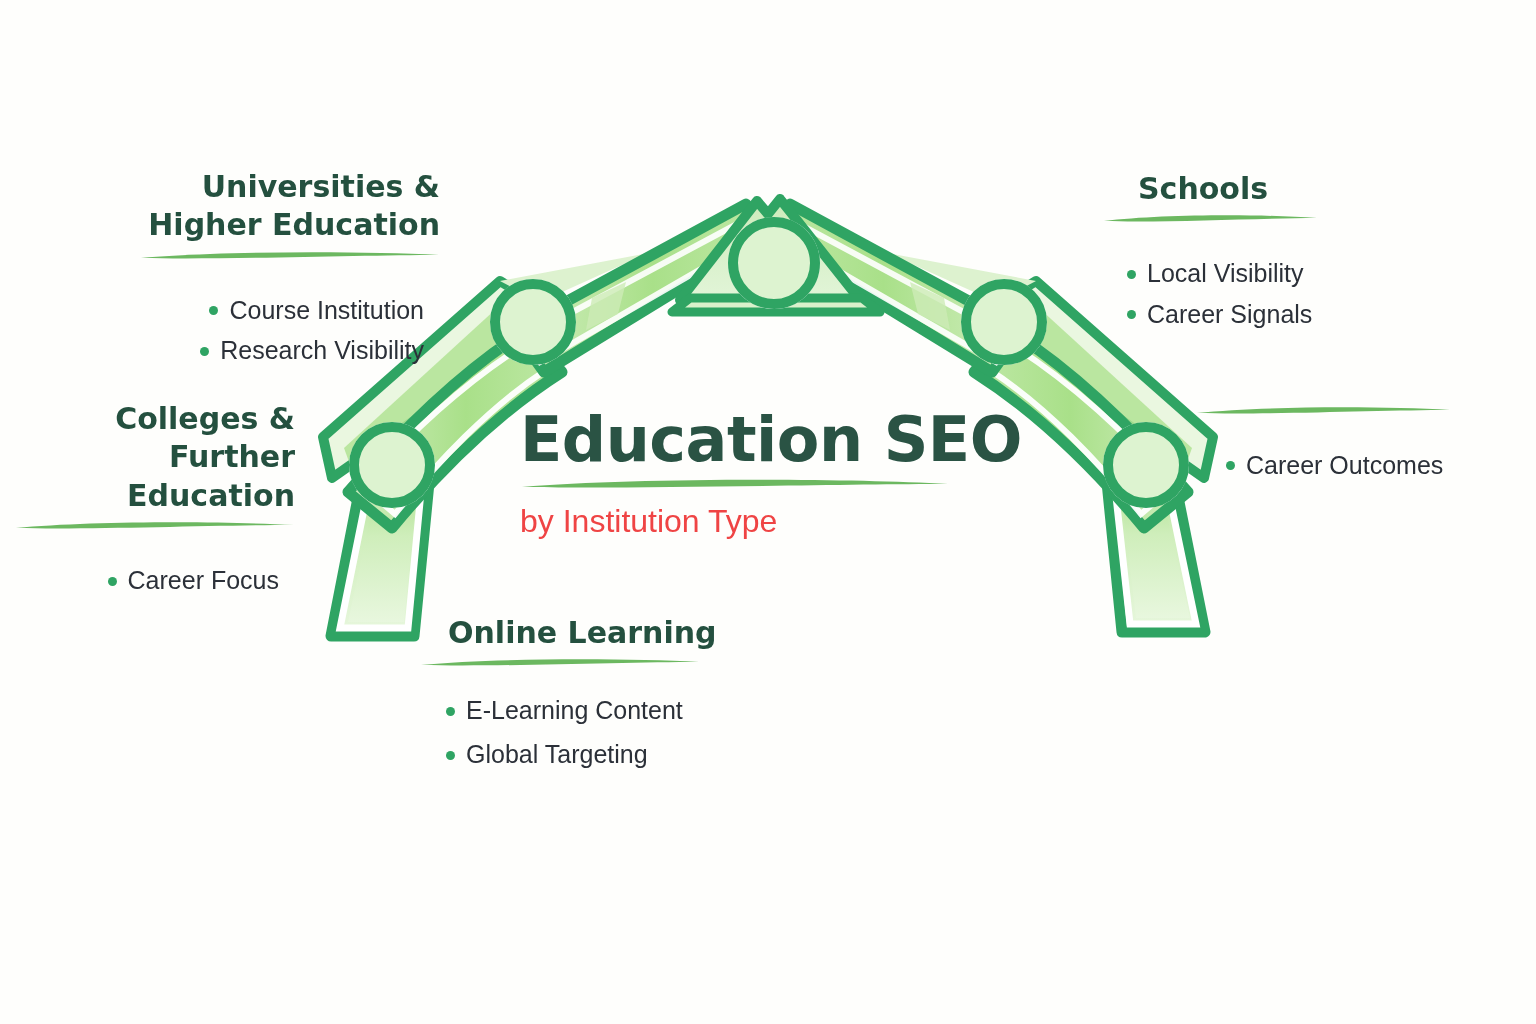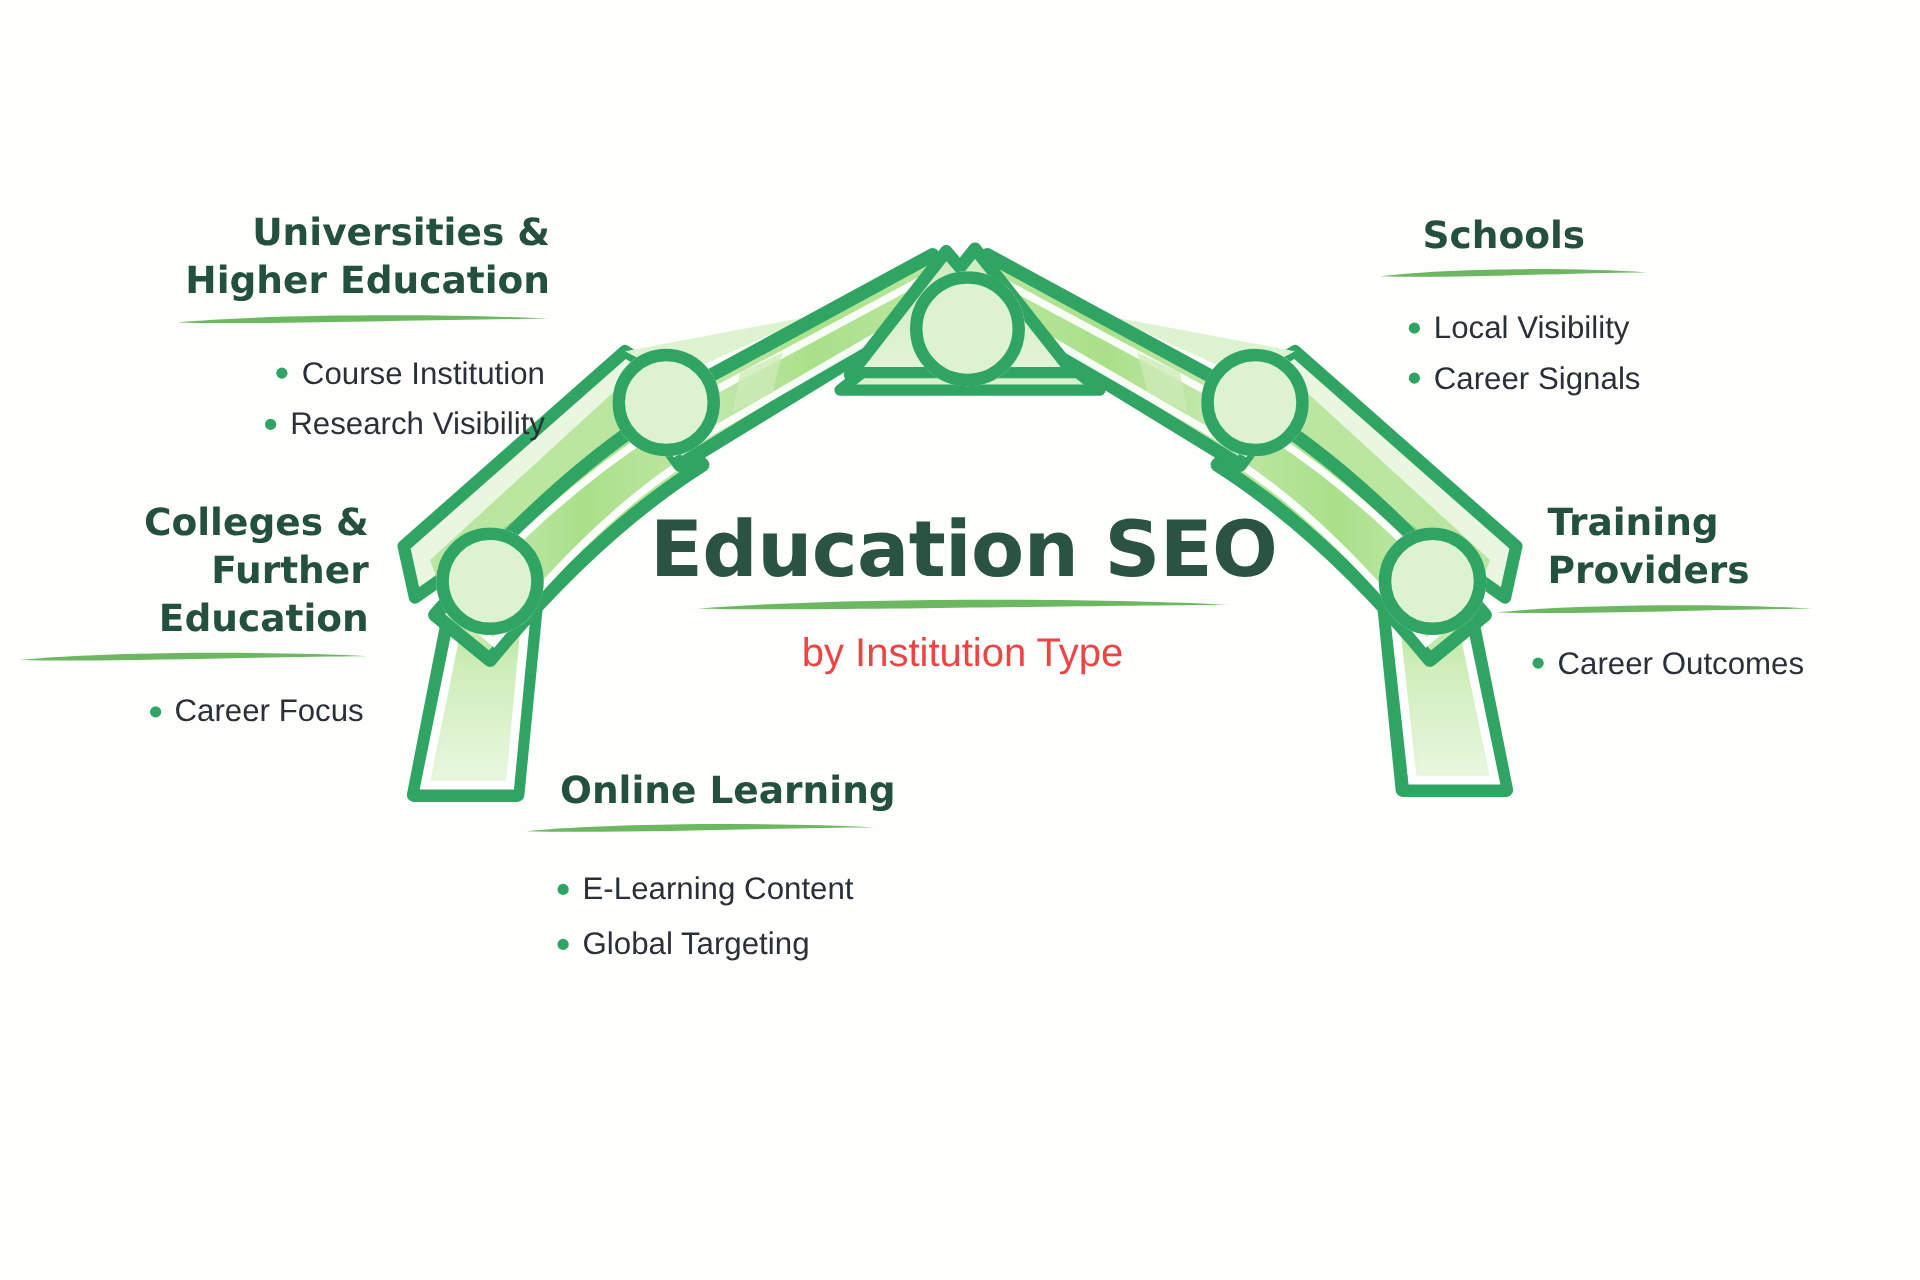--- a/index.html
+++ b/index.html
@@ -28,21 +28,21 @@
     width: 1536px;
     height: 1024px;
   }
 
   
   .center-block {
     position: absolute;
     left: 520px;
     top: 408px;
     width: 500px;
-    text-align: center;
+    text-align: left;
   }
   .center-title {
     font-family: "DejaVu Sans", sans-serif;
     font-weight: bold;
     font-size: 62px;
     line-height: 1.02;
     color: #2a5344;
     letter-spacing: -0.5px;
     white-space: nowrap;
   }
@@ -71,21 +71,21 @@
     line-height: 1.28;
     color: #24503f;
     white-space: pre-line;
   }
   .lg-swoosh {
     height: 11px;
     margin: 5px 0 9px 0;
   }
   .lg-list {
     list-style: none;
-    margin: 4px;
+    margin: 16px;
     padding: 0;
   }
   .lg-list li {
     font-family: "Liberation Sans", sans-serif;
     font-size: 25px;
     color: #2b3038;
     line-height: 1.62;
     position: relative;
     white-space: nowrap;
   }
@@ -257,22 +257,20 @@
     <svg class="lg-swoosh" viewBox="0 0 215 11" preserveAspectRatio="none" style="width:215px;">
       <path d="M1 8 C 60 1, 158 1, 214 5 C 158 5, 60 10, 1 8 Z" fill="#6cb860"></path>
     </svg>
     <ul class="lg-list" style="margin-left:24px;">
       <li><span class="bullet"></span><span>Local Visibility</span></li>
       <li><span class="bullet"></span><span>Career Signals</span></li>
     </ul>
   </div>
 
   <div class="label-group align-left" id="g-training">
-    <div class="lg-head" style="margin-left:42px;">Training
-Providers</div>
     <svg class="lg-swoosh" viewBox="0 0 255 11" preserveAspectRatio="none" style="width:255px;">
       <path d="M1 8 C 70 1, 186 1, 254 5 C 186 5, 70 10, 1 8 Z" fill="#6cb860"></path>
     </svg>
     <ul class="lg-list" style="margin-left:30px;">
       <li><span class="bullet"></span><span>Career Outcomes</span></li>
     </ul>
   </div>
 
   <div class="label-group align-left" id="g-online">
     <div class="lg-head" style="margin-left:28px;">Online Learning</div>

